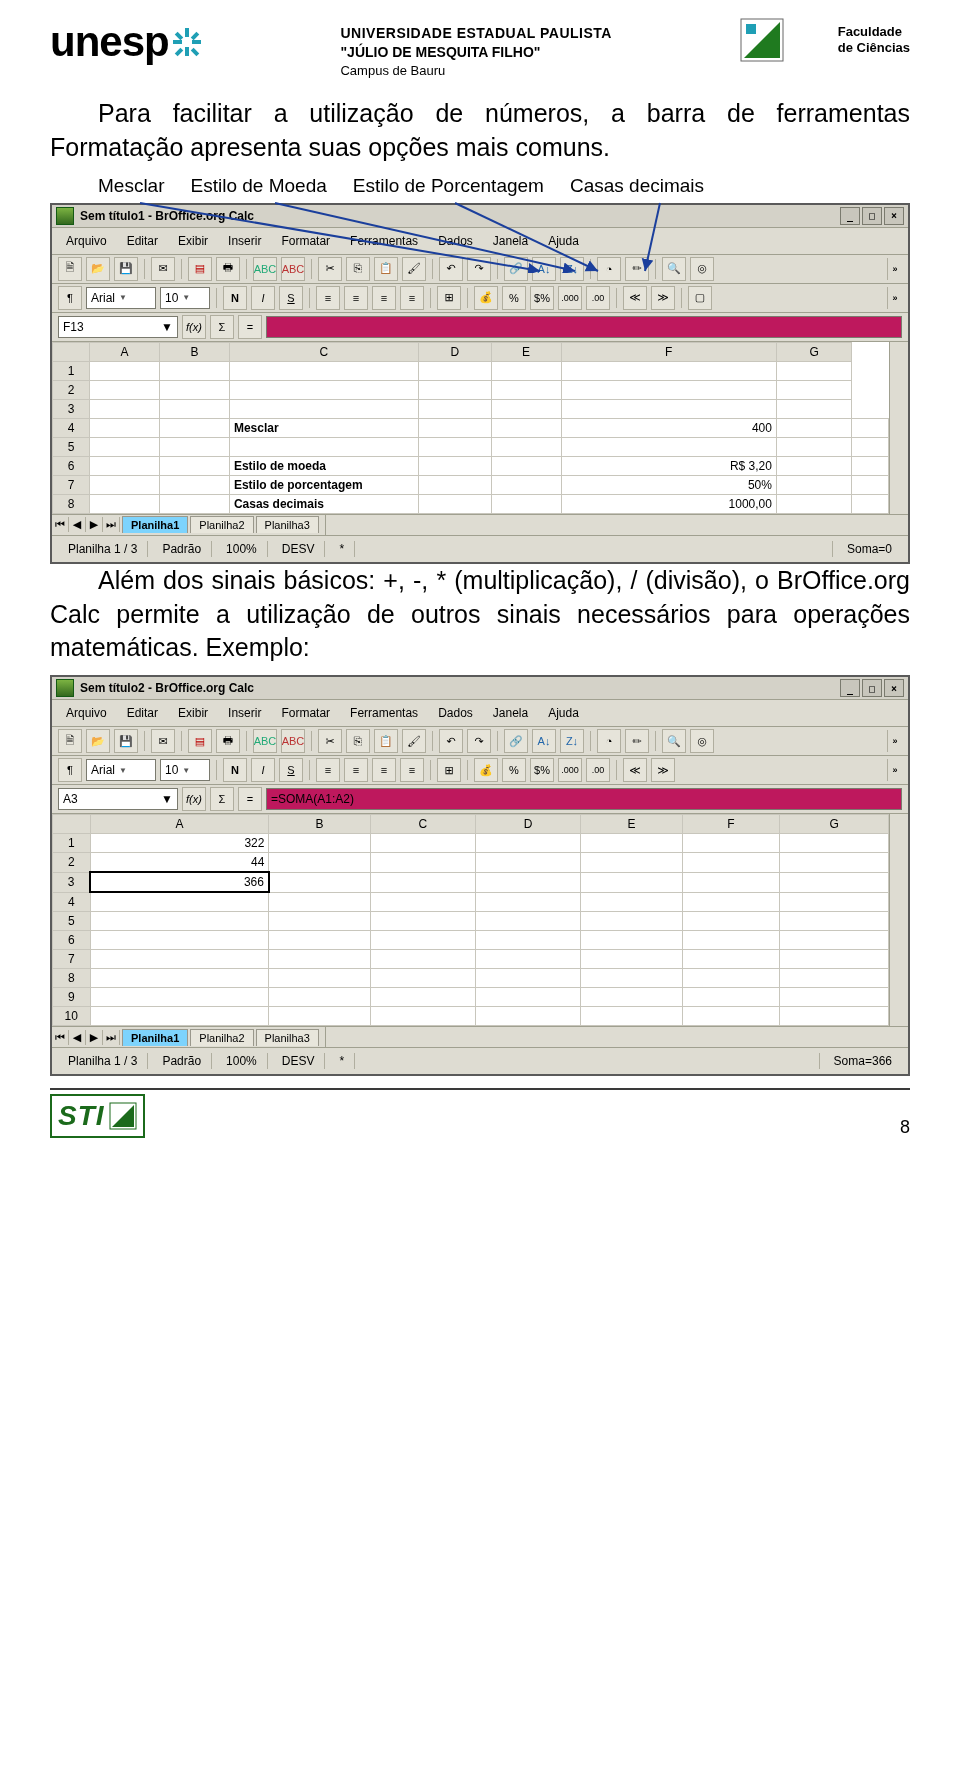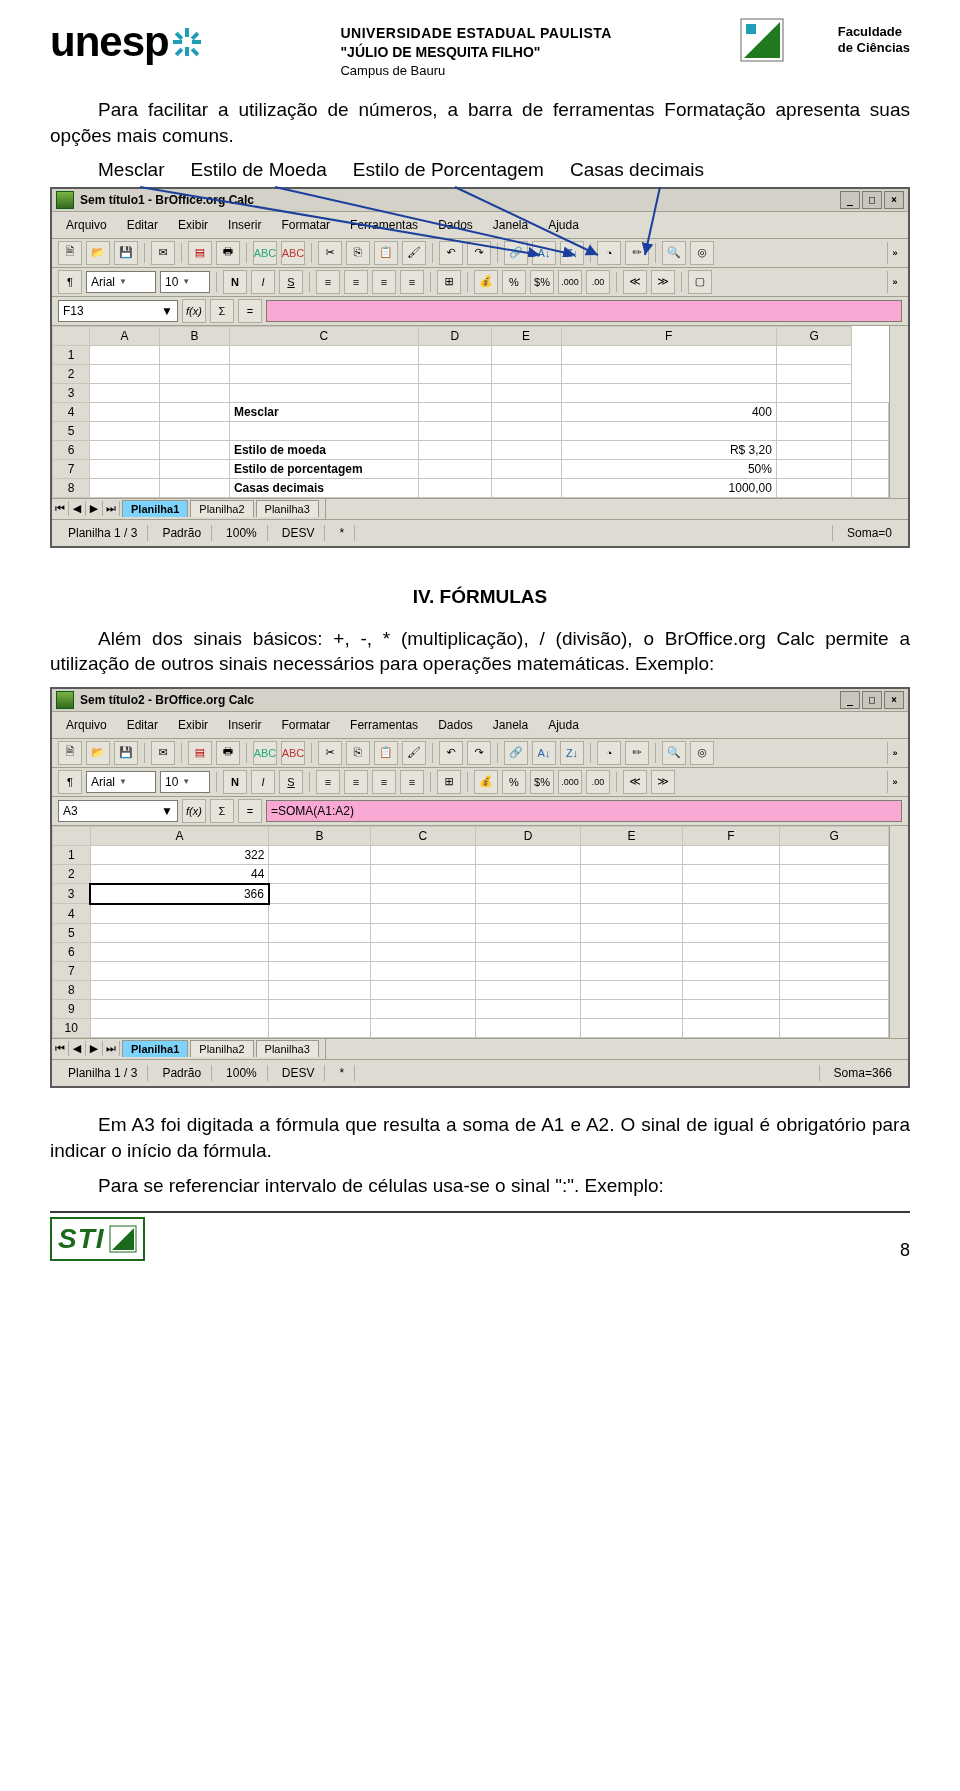--- a/index.html
+++ b/index.html
@@ -56,21 +56,21 @@
   }
   .fac-icon svg { display:block; }
   .fac-text {
     font-size: 13px;
     font-weight: bold;
     line-height: 1.2;
     margin-left: 48px;
   }
 
   .body-text {
-    font-size: 19px;
+    font-size: 25px;
     line-height: 1.35;
     text-align: justify;
   }
   .body-text p { margin: 0 0 10px 0; }
   .body-text .indent { text-indent: 48px; }
 
   .label-row {
     display: flex;
     justify-content: flex-start;
     gap: 26px;
@@ -150,21 +150,21 @@
     background:#fff;border:1px solid #7a7a6e;height:20px;padding:0 4px;
     display:flex;align-items:center;gap:4px;min-width:60px;
   }
   .combo .drop {font-size:8px;color:#555;}
   .ss-formulabar .cellref {
     width:110px;background:#fff;border:1px solid #7a7a6e;height:20px;padding:0 4px;
     display:flex;align-items:center;
   }
   .ss-formulabar .fx {font-style:italic;}
   .ss-formulabar .formula-input {
-    flex:1;background:#f9a8d4;border:1px solid #7a7a6e;height:20px;padding:0 4px;
+    flex:1;background:#be185d;border:1px solid #7a7a6e;height:20px;padding:0 4px;
     display:flex;align-items:center;
   }
 
   .ss-grid-wrap {
     display:flex;
     background:#fff;
   }
   .ss-grid {
     border-collapse:collapse;
     width:100%;
@@ -520,21 +520,20 @@
         <span class="cell">Padrão</span>
         <span class="cell">100%</span>
         <span class="cell">DESV</span>
         <span class="cell">*</span>
         <span class="cell flex"></span>
         <span class="cell" style="border:none">Soma=0</span>
       </div>
     </div>
   </div>
 
-  <div class="section-heading">IV.   FÓRMULAS</div>
 
   <div class="body-text">
     <p class="indent">Além dos sinais básicos: +, -, * (multiplicação), / (divisão), o BrOffice.org Calc permite a utilização de outros sinais necessários para   operações matemáticas. Exemplo:</p>
   </div>
 
   <div class="ss-window">
     <div class="ss-titlebar">
       <div class="ss-title-left">
         <span class="ss-doc-icon"></span>
         <span>Sem título2 - BrOffice.org Calc</span>
@@ -769,24 +768,20 @@
       <span class="cell">Planilha 1 / 3</span>
       <span class="cell">Padrão</span>
       <span class="cell">100%</span>
       <span class="cell">DESV</span>
       <span class="cell">*</span>
       <span class="cell flex"></span>
       <span class="cell" style="border:none">Soma=366</span>
     </div>
   </div>
 
-  <div class="body-text" style="margin-top:24px;">
-    <p class="indent">Em A3 foi digitada a fórmula que resulta a soma de A1 e A2. O sinal de igual é obrigatório para indicar o início da fórmula.</p>
-    <p class="indent">Para se referenciar intervalo de células usa-se o sinal ":". Exemplo:</p>
-  </div>
 
   <div class="footer">
     <div class="sti-logo">
       <span class="sti-text">STI</span>
       <svg width="28" height="28" viewBox="0 0 28 28">
         <rect x="1" y="1" width="26" height="26" fill="#fff" stroke="#1b6a1b"></rect>
         <polygon points="3,25 25,3 25,25" fill="#1b6a1b"></polygon>
       </svg>
     </div>
     <div class="page-num">8</div>

